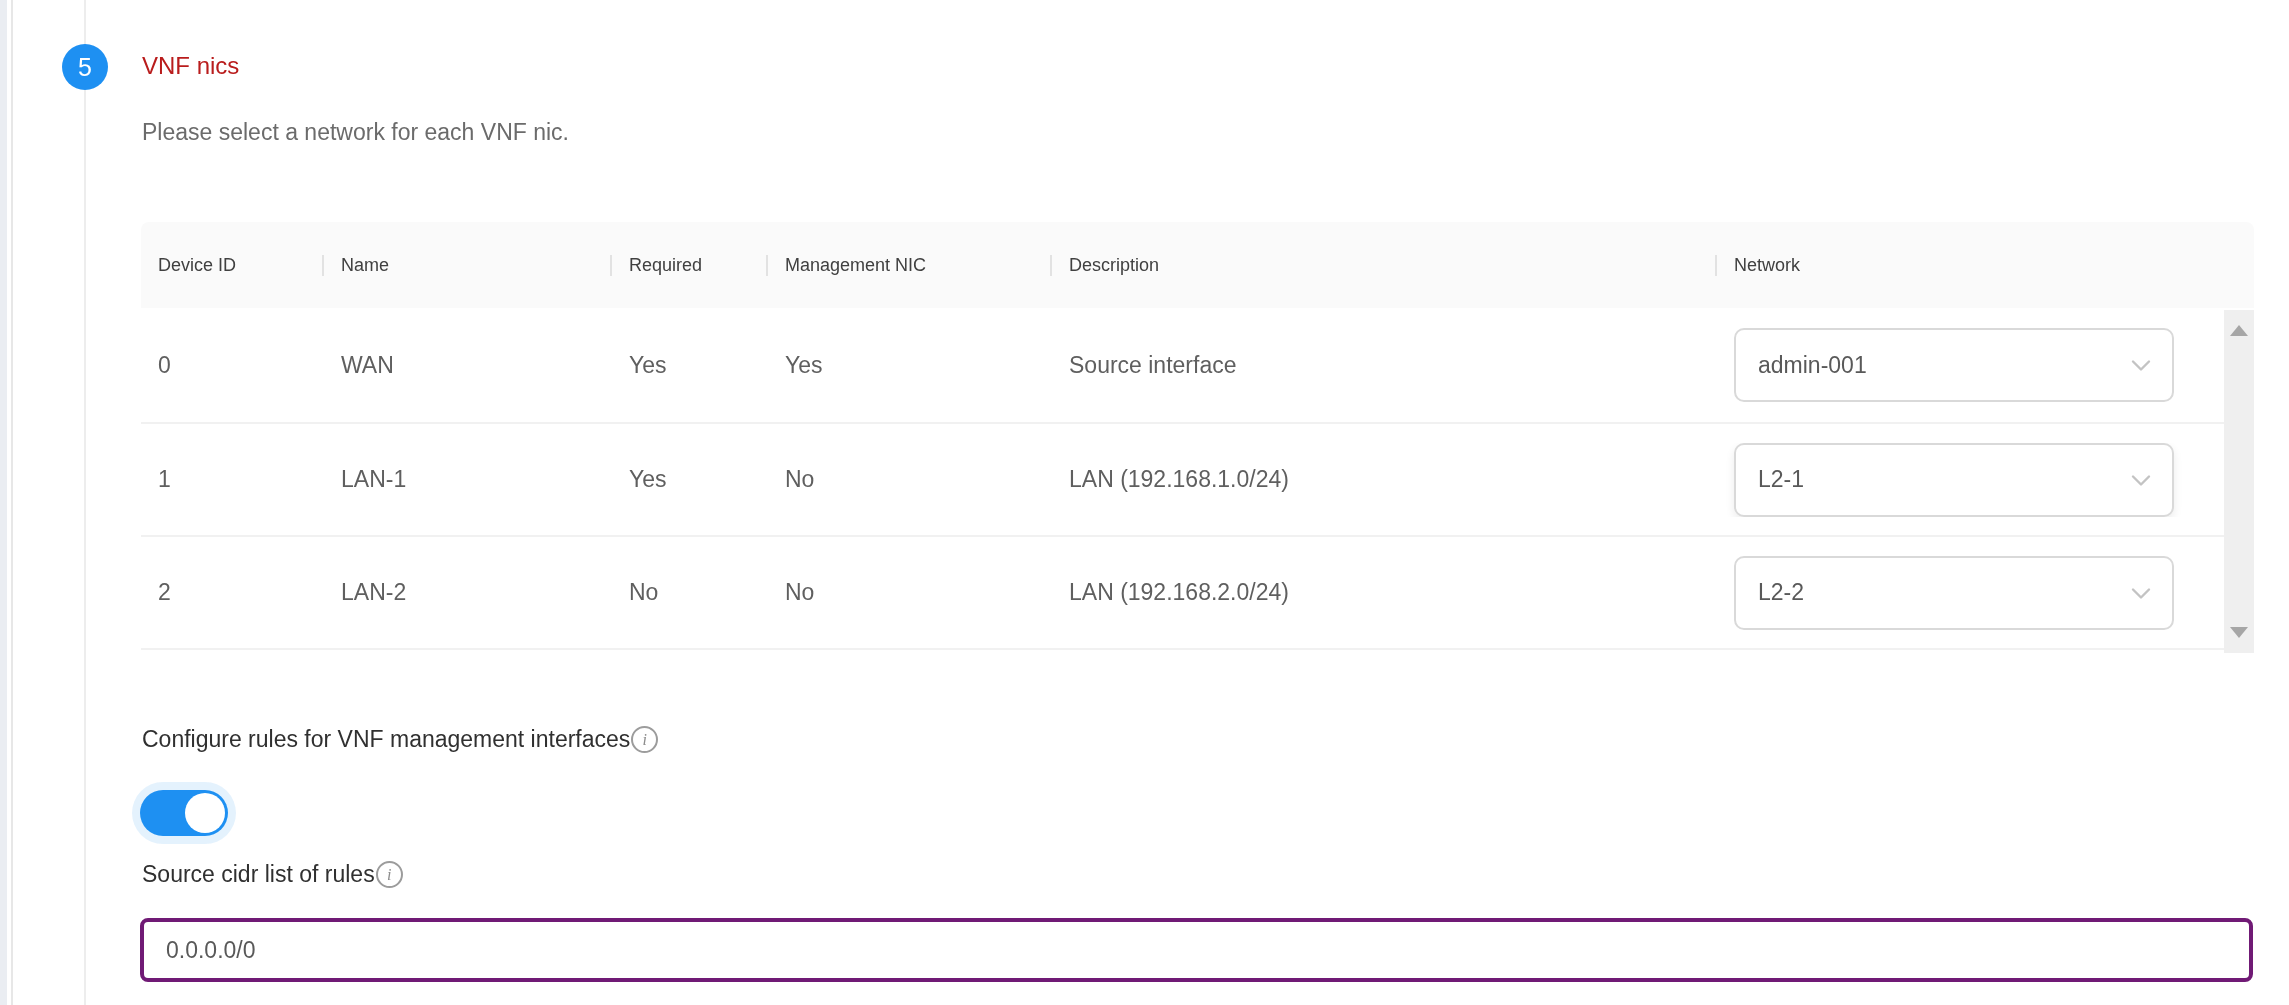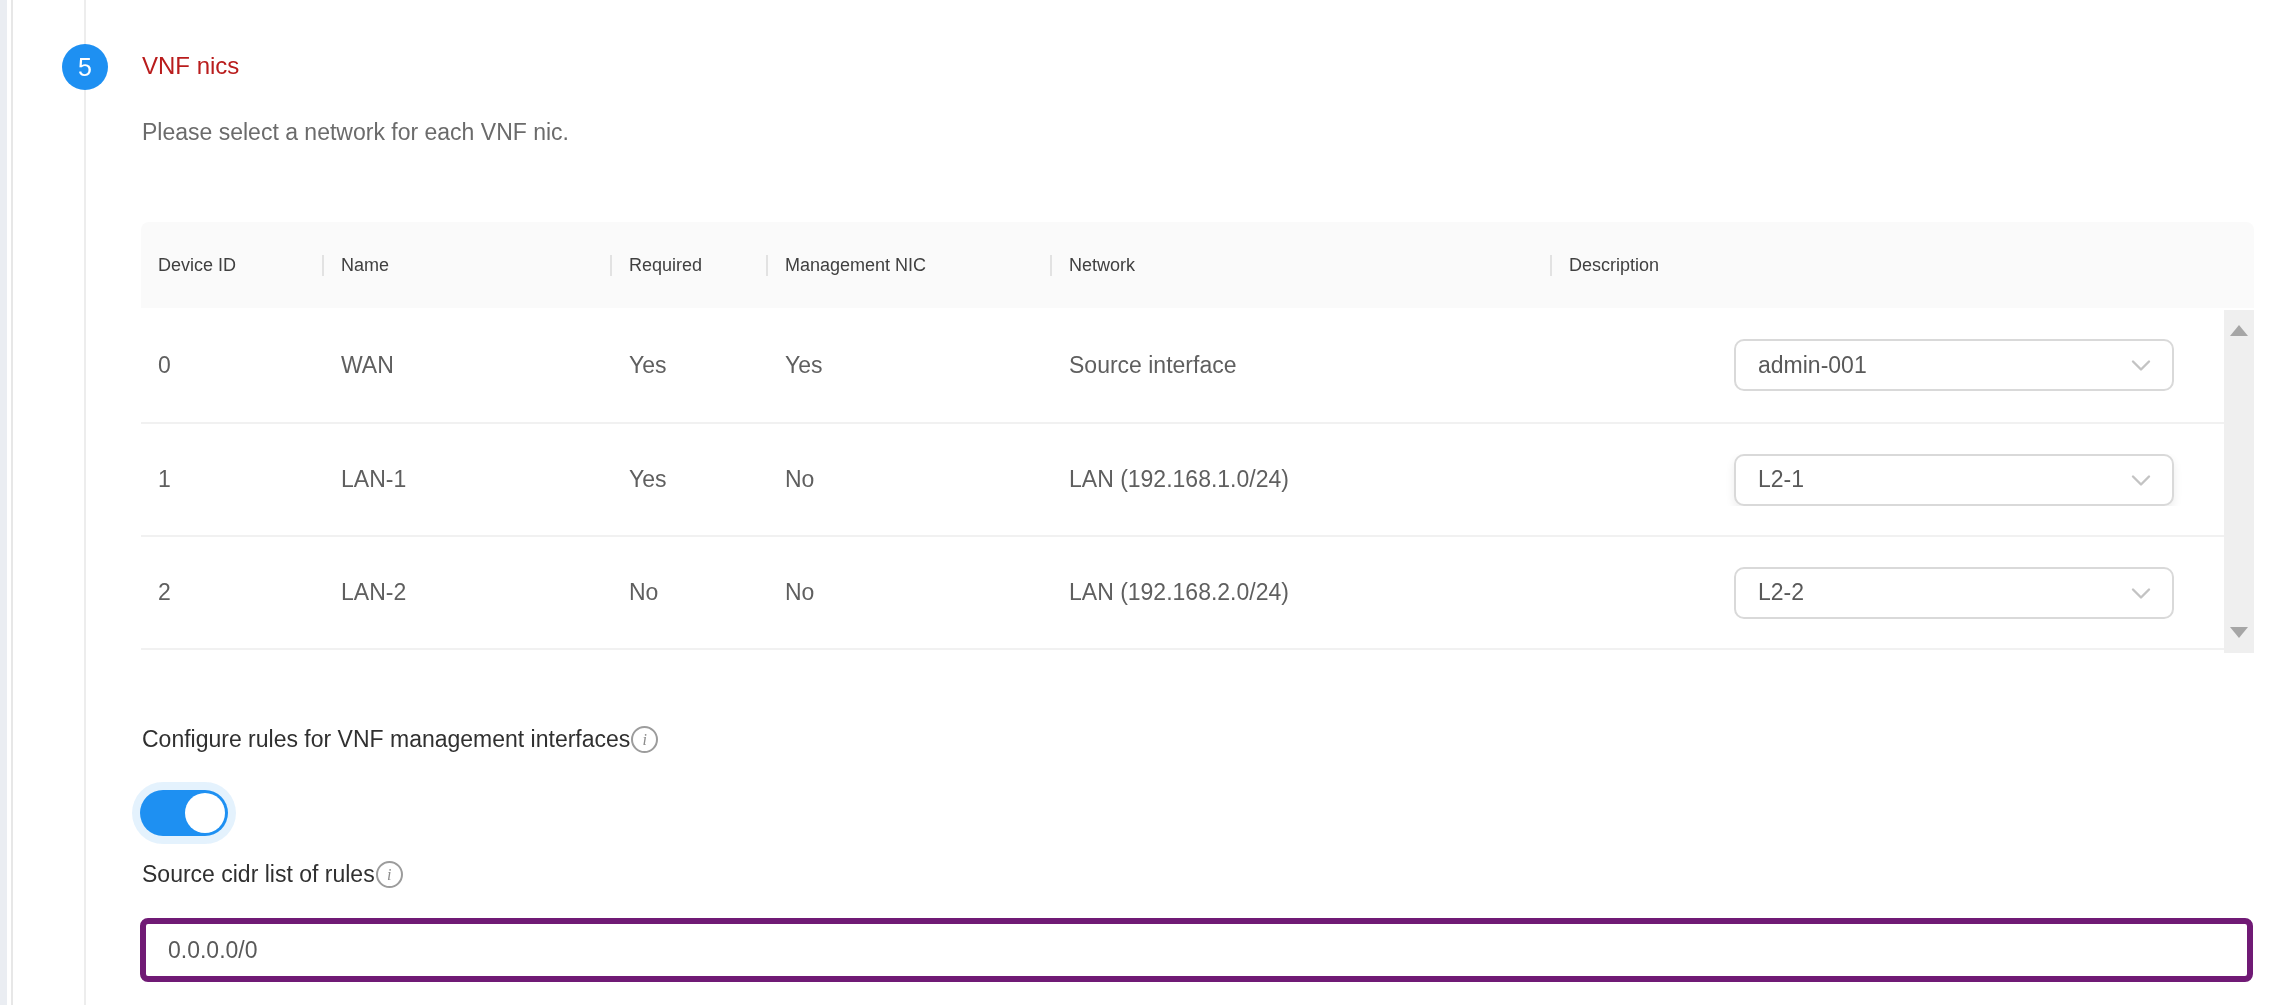--- a/index.html
+++ b/index.html
@@ -44,21 +44,21 @@
     display:flex; height:113px; align-items:center;
     border-bottom:2px solid #f1f1f1; font-size:23px; color:#5f5f5f;
   }
   .trow:first-child { height:116px; }
   .cell { padding-left:17px; white-space:nowrap; overflow:hidden; }
   .c0 { width:183px; } .c1 { width:288px; } .c2 { width:156px; }
   .c3 { width:284px; } .c4 { width:665px; } .c5 { width:500px; padding-left:0; }
 
   
   .select {
-    margin-left:17px; width:440px; height:52px; background:#ffffff;
+    margin-left:17px; width:440px; height:74px; background:#ffffff;
     border:2px solid #d9d9d9; border-radius:10px;
     display:flex; align-items:center; justify-content:space-between;
     padding:0 18px 0 22px; color:#595959; font-size:23px; cursor:pointer;
   }
   .trow:nth-child(2) .select { box-shadow:0 4px 10px rgba(0,0,0,0.08); }
   .chevron { display:flex; align-items:center; }
 
   
   .tscrollbar {
     position:absolute; right:0; top:88px; width:30px; height:343px;
@@ -92,21 +92,21 @@
     box-shadow:0 0 0 8px rgba(30,144,242,0.12);
   }
   .toggle-knob {
     position:absolute; top:3px; right:3px; width:40px; height:40px;
     background:#ffffff; border-radius:50%;
   }
 
   
   .cidr-input {
     position:absolute; left:140px; top:918px; width:2113px; height:64px;
-    border:6px solid #701a75; border-radius:8px; background:#ffffff;
+    border:4px solid #701a75; border-radius:8px; background:#ffffff;
     font-size:23px; color:#595959; padding:0 22px; outline:none; z-index:2;
     font-family:"Liberation Sans","DejaVu Sans",sans-serif;
   }
 </style>
 </head>
 <body>
 
 <div class="page">
 
   <div class="left-strip"></div>
@@ -118,22 +118,22 @@
   </div>
   <div class="step-title">VNF nics</div>
   <div class="step-subtitle">Please select a network for each VNF nic.</div>
 
   <div class="table">
     <div class="thead">
       <div class="hcell c0">Device ID</div>
       <div class="hcell c1">Name</div>
       <div class="hcell c2">Required</div>
       <div class="hcell c3">Management NIC</div>
+      <div class="hcell c4">Description</div>
       <div class="hcell c5" style="padding-left:17px;">Network</div>
-      <div class="hcell c4">Description</div>
     </div>
 
     <div class="tbody">
       <div class="trow">
         <div class="cell c0">0</div>
         <div class="cell c1">WAN</div>
         <div class="cell c2">Yes</div>
         <div class="cell c3">Yes</div>
         <div class="cell c4">Source interface</div>
         <div class="cell c5">

